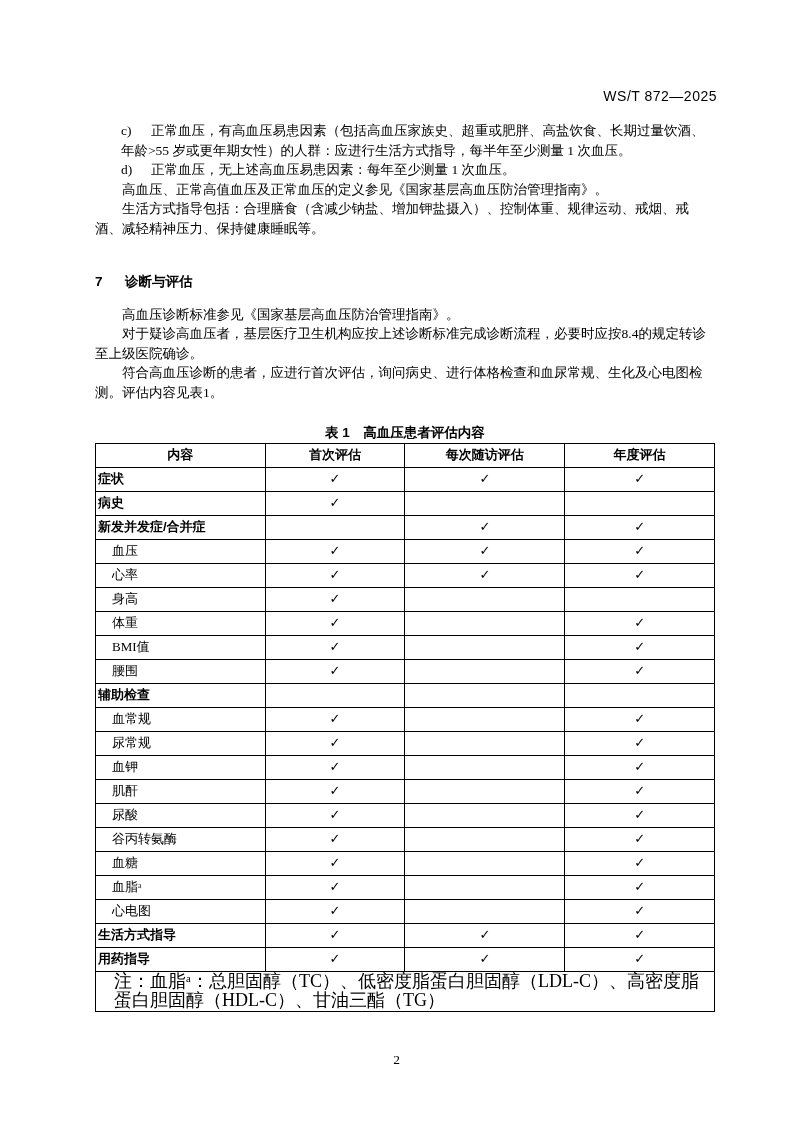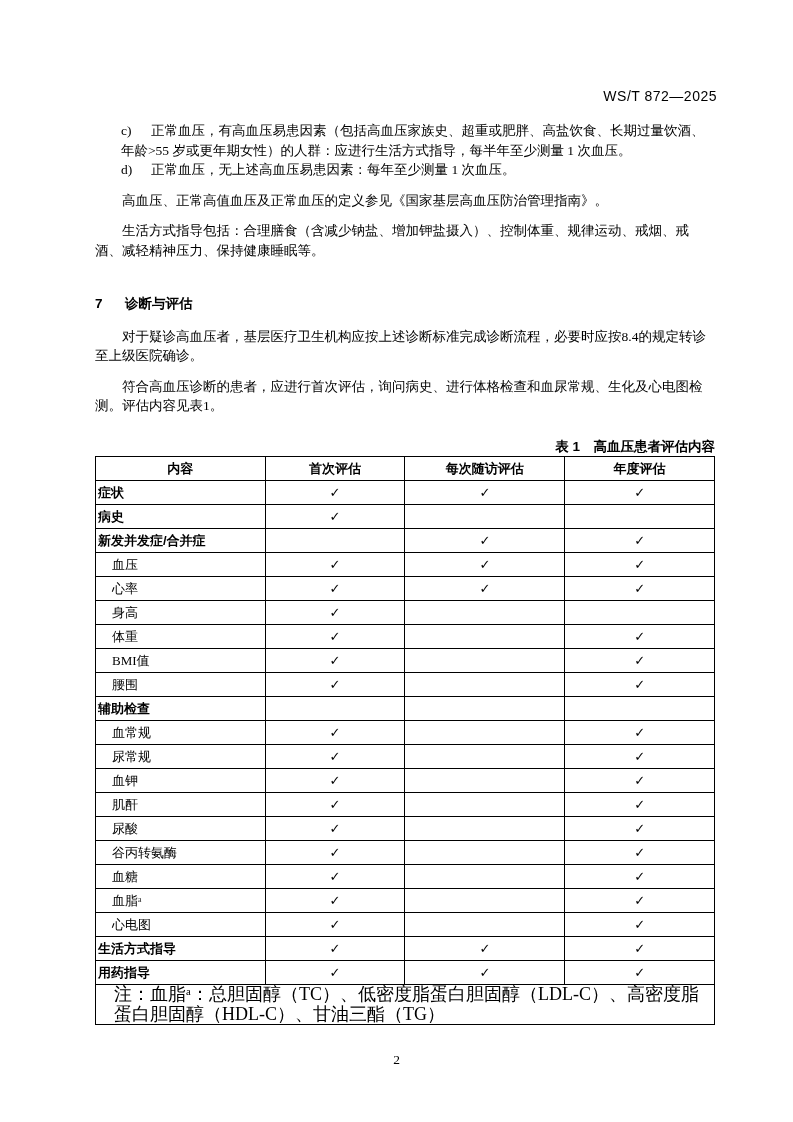--- a/index.html
+++ b/index.html
@@ -24,33 +24,33 @@
     letter-spacing: 0.5px;
   }
   .content {
     position: absolute;
     left: 95px; right: 78px; top: 121px;
     font-size: 13.5px;
     line-height: 19.5px;
   }
   .list-item { padding-left: 26px; }
   .item-label { display: inline-block; min-width: 30px; }
-  .para { text-indent: 2em; margin-top: 11px; }
+  .para { text-indent: 2em; }
   .section-heading {
     font-family: "Liberation Sans", "DejaVu Sans", sans-serif;
     font-weight: bold;
     font-size: 13.5px;
     margin: 34px 0 13px 0;
   }
   .heading-num { display: inline-block; min-width: 30px; }
   .table-caption {
     font-family: "Liberation Sans", "DejaVu Sans", sans-serif;
     font-weight: bold;
     font-size: 13.5px;
-    text-align: right;
+    text-align: center;
     margin-top: 21px;
   }
   .eval-table {
     width: 100%;
     border-collapse: collapse;
     border: 1.5px solid #000;
     font-size: 13px;
     padding-left: 13px;
   }
   .eval-table th, .eval-table td {
@@ -96,20 +96,21 @@
 
     <div class="list-item"><span class="item-label">c)</span><span>正常血压，有高血压易患因素（包括高血压家族史、超重或肥胖、高盐饮食、长期过量饮酒、年龄&gt;55 岁或更年期女性）的人群：应进行生活方式指导，每半年至少测量 1 次血压。</span></div>
 
     <div class="list-item"><span class="item-label">d)</span><span>正常血压，无上述高血压易患因素：每年至少测量 1 次血压。</span></div>
 
     <div class="para">高血压、正常高值血压及正常血压的定义参见《国家基层高血压防治管理指南》。</div>
     <div class="para">生活方式指导包括：合理膳食（含减少钠盐、增加钾盐摄入）、控制体重、规律运动、戒烟、戒酒、减轻精神压力、保持健康睡眠等。</div>
 
     <div class="section-heading"><span class="heading-num">7</span><span>诊断与评估</span></div>
 
+    <div class="para">高血压诊断标准参见《国家基层高血压防治管理指南》。</div>
     <div class="para">对于疑诊高血压者，基层医疗卫生机构应按上述诊断标准完成诊断流程，必要时应按8.4的规定转诊至上级医院确诊。</div>
     <div class="para">符合高血压诊断的患者，应进行首次评估，询问病史、进行体格检查和血尿常规、生化及心电图检测。评估内容见表1。</div>
 
     <div class="table-caption">表 1　高血压患者评估内容</div>
 
     <table class="eval-table">
       <colgroup>
         <col style="width:27.4%">
         <col style="width:22.6%">
         <col style="width:25.8%">

